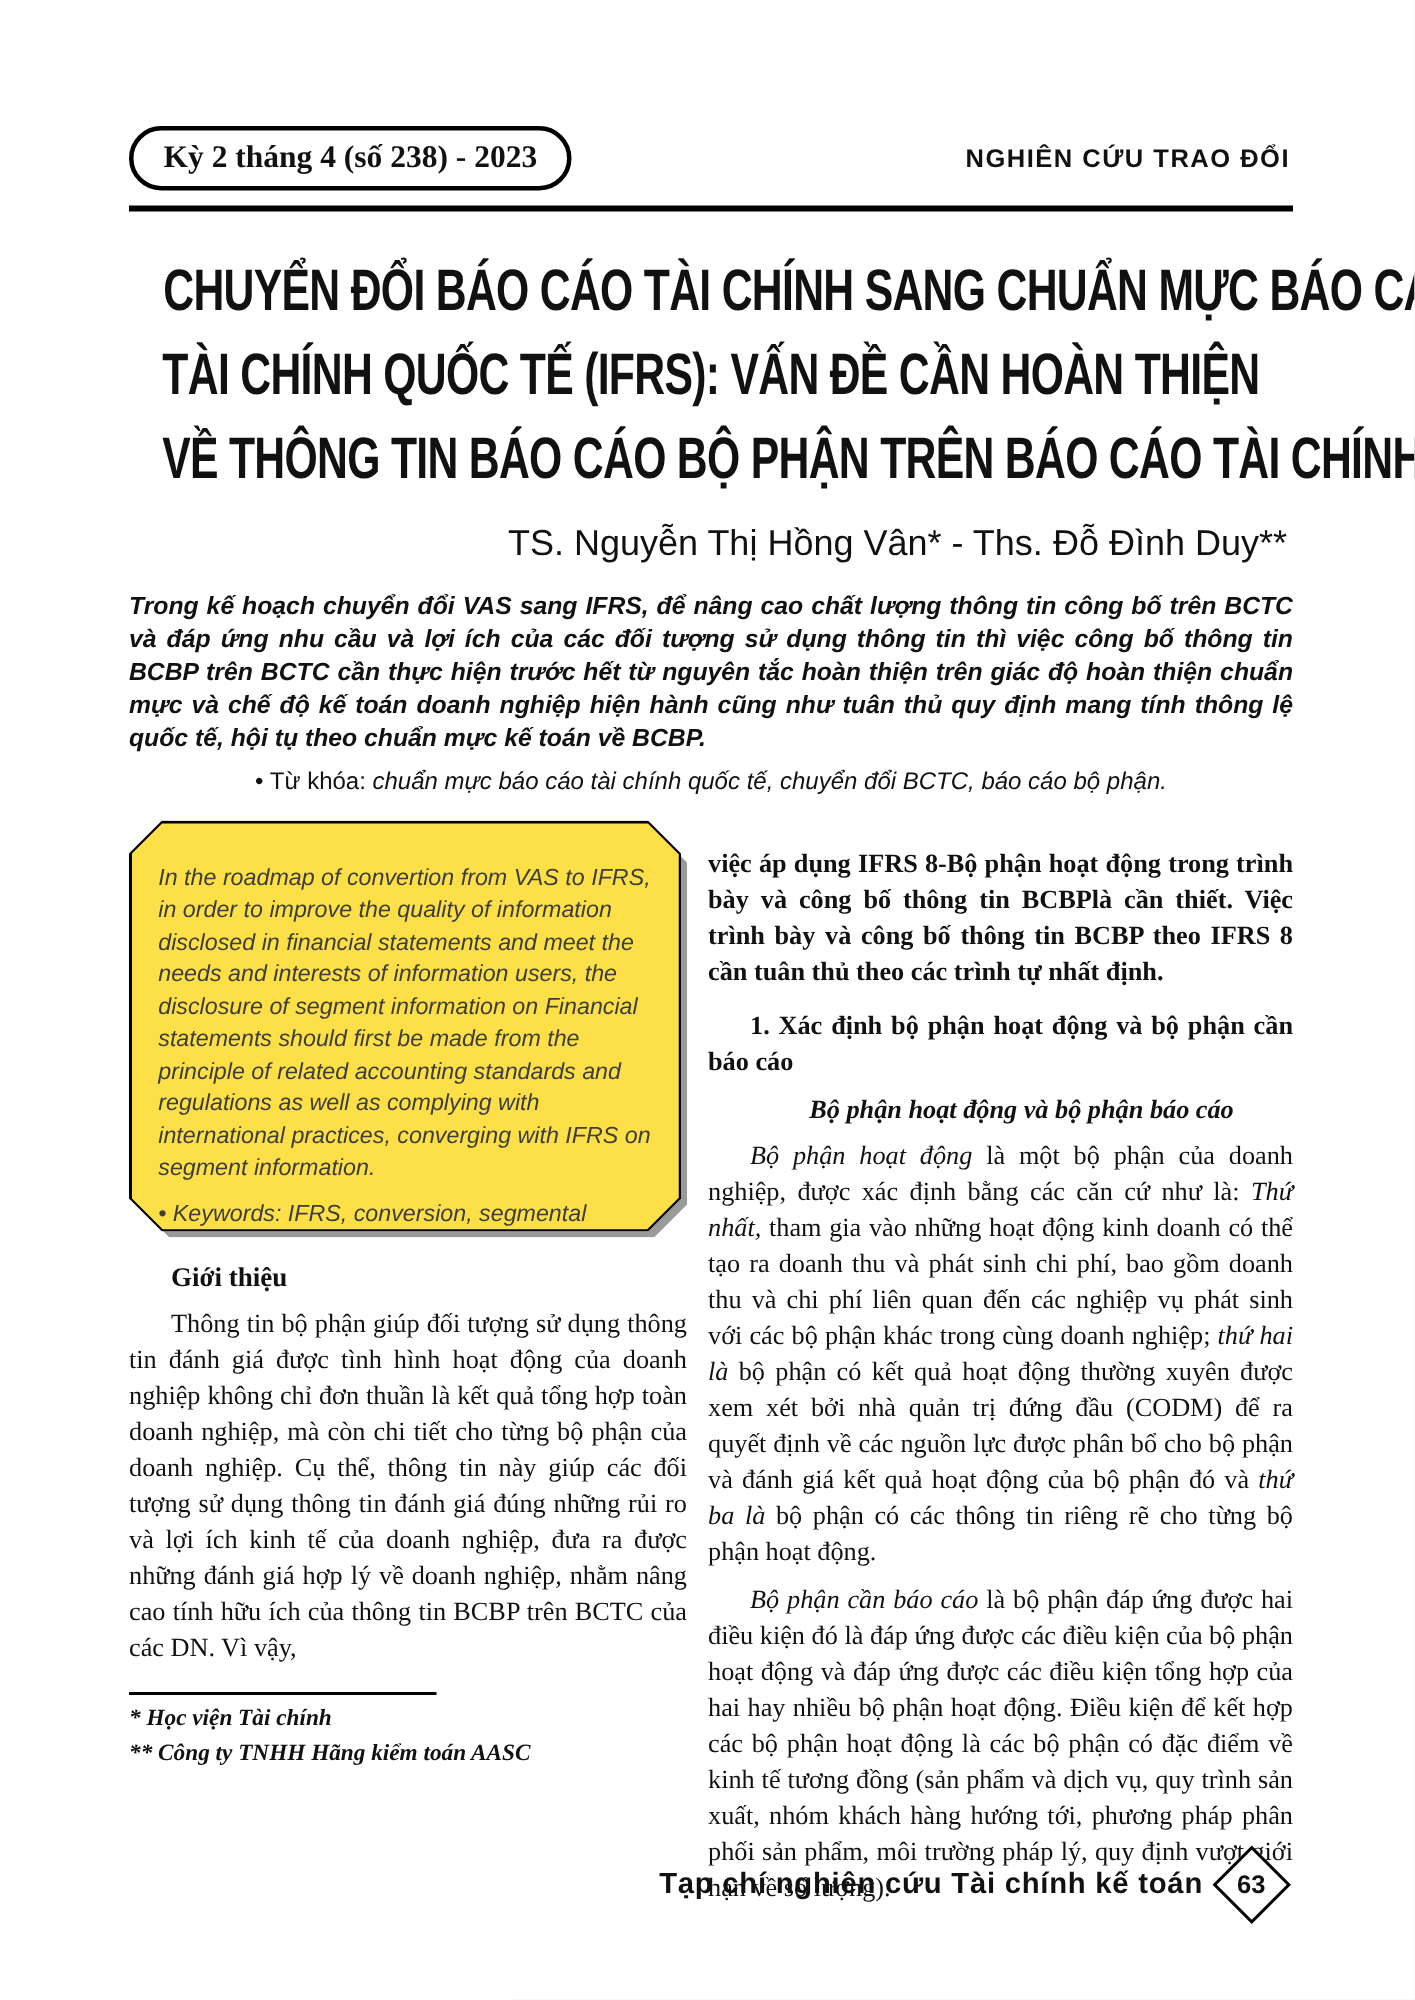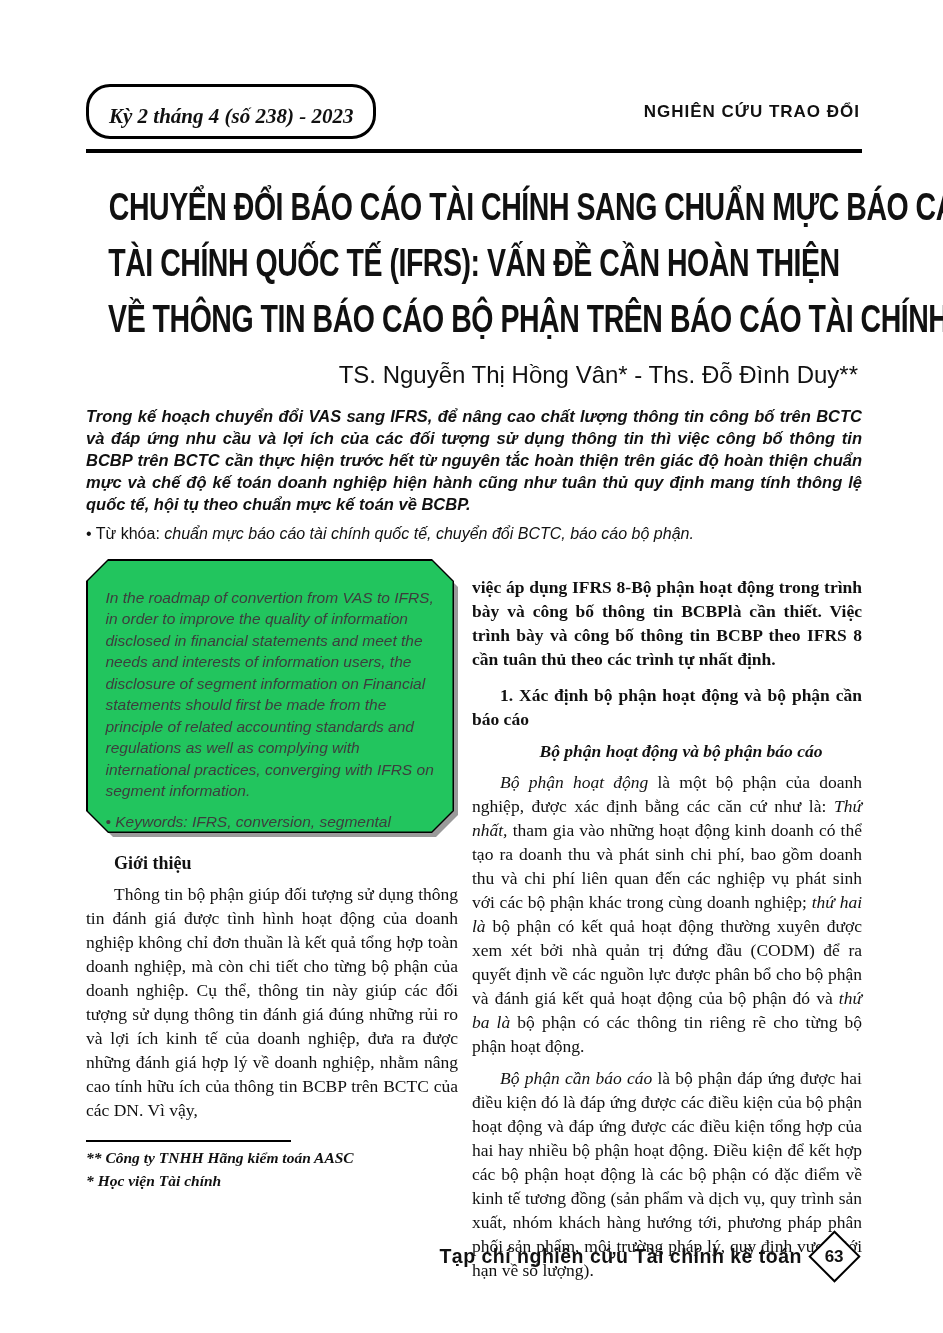--- a/index.html
+++ b/index.html
@@ -11,23 +11,23 @@
     color:#111;
     overflow:hidden;
     margin:0 auto;
   }
   .content{position:absolute;left:86px;top:84px;width:776px;}
 
   
   .hdr{display:flex;justify-content:space-between;align-items:center;}
   .issue-badge{
     border:3px solid #000;border-radius:24px;
-    padding:17px 20px 7px 20px;
+    padding:5px 20px 7px 20px;
     font-family:"Liberation Serif",serif;
-    font-weight:bold;font-style:italic;font-size:21px;
+    font-weight:bold;font-size:21px;
     white-space:nowrap;
   }
   .section-name{
     font-family:"Liberation Sans",sans-serif;
     font-weight:bold;font-size:17px;letter-spacing:1px;
     padding-right:2px;
   }
   .hdr-rule{border:0;border-top:4px solid #000;margin:10px 0 0 0;}
 
   
@@ -50,20 +50,21 @@
     margin-top:16px;
     font-family:"Liberation Sans",sans-serif;
     font-weight:bold;font-style:italic;
     font-size:16.5px;line-height:22px;
     text-align:justify;
   }
   .keywords-vn{
     margin-top:10px;
     font-family:"Liberation Sans",sans-serif;
     font-size:16px;
+    text-align:center;
   }
   .keywords-vn .kw-label{font-style:normal;}
   .keywords-vn .kw-vals{font-style:italic;}
 
   
   .cols{display:flex;margin-top:16px;gap:14px;}
   .col-left{width:372px;flex:none;}
   .col-right{flex:1;min-width:0;}
 
   
@@ -71,21 +72,21 @@
   .cutbox-shadow{
     position:absolute;left:5px;top:6px;right:-4px;bottom:-4px;
     background:#9a9a9a;
     clip-path:polygon(22px 0,calc(100% - 22px) 0,100% 22px,100% calc(100% - 22px),calc(100% - 22px) 100%,22px 100%,0 calc(100% - 22px),0 22px);
   }
   .cutbox-border{
     position:absolute;inset:0;background:#000;
     clip-path:polygon(22px 0,calc(100% - 22px) 0,100% 22px,100% calc(100% - 22px),calc(100% - 22px) 100%,22px 100%,0 calc(100% - 22px),0 22px);
   }
   .cutbox-inner{
-    position:absolute;inset:1.5px;background:#22c55e;
+    position:absolute;inset:1.5px;background:#fde047;
     clip-path:polygon(21px 0,calc(100% - 21px) 0,100% 21px,100% calc(100% - 21px),calc(100% - 21px) 100%,21px 100%,0 calc(100% - 21px),0 21px);
     padding:26px 18px 0 18px;box-sizing:border-box;
   }
   .abstract-en{
     font-family:"Liberation Sans",sans-serif;
     font-style:italic;font-size:15.5px;line-height:21.5px;
     color:#3d3d3d;
   }
   .keywords-en{
     margin-top:9px;
@@ -186,22 +187,22 @@
             <div class="abstract-en">In the roadmap of convertion from VAS to IFRS, in order to improve the quality of information disclosed in financial statements and meet the needs and interests of information users, the disclosure of segment information on Financial statements should first be made from the principle of related accounting standards and regulations as well as complying with international practices, converging with IFRS on segment information.</div>
             <div class="keywords-en">• Keywords: IFRS, conversion, segmental reporting.</div>
           </div>
         </div>
 
 
         <p class="h-intro">Giới thiệu</p>
         <p class="body-p">Thông tin bộ phận giúp đối tượng sử dụng thông tin đánh giá được tình hình hoạt động của doanh nghiệp không chỉ đơn thuần là kết quả tổng hợp toàn doanh nghiệp, mà còn chi tiết cho từng bộ phận của doanh nghiệp. Cụ thể, thông tin này giúp các đối tượng sử dụng thông tin đánh giá đúng những rủi ro và lợi ích kinh tế của doanh nghiệp, đưa ra được những đánh giá hợp lý về doanh nghiệp, nhằm nâng cao tính hữu ích của thông tin BCBP trên BCTC của các DN. Vì vậy,</p>
 
         <hr class="foot-sep">
+        <div class="footnote">* Học viện Tài chính</div>
         <div class="footnote">** Công ty TNHH Hãng kiểm toán AASC</div>
-        <div class="footnote">* Học viện Tài chính</div>
       </div>
 
       <div class="col-right">
         <p class="body-p no-indent" style="margin-top:16px;font-weight:bold;">việc áp dụng IFRS 8-Bộ phận hoạt động trong trình bày và công bố thông tin BCBPlà cần thiết. Việc trình bày và công bố thông tin BCBP theo IFRS 8 cần tuân thủ theo các trình tự nhất định.</p>
 
         <p class="h-num">1. Xác định bộ phận hoạt động và bộ phận cần báo cáo</p>
         <p class="h-itbold">Bộ phận hoạt động và bộ phận báo cáo</p>
 
         <p class="body-p"><span class="it">Bộ phận hoạt động</span><span> là một bộ phận của doanh nghiệp, được xác định bằng các căn cứ như là: </span><span class="it">Thứ nhất,</span><span> tham gia vào những hoạt động kinh doanh có thể tạo ra doanh thu và phát sinh chi phí, bao gồm doanh thu và chi phí liên quan đến các nghiệp vụ phát sinh với các bộ phận khác trong cùng doanh nghiệp; </span><span class="it">thứ hai là</span><span> bộ phận có kết quả hoạt động thường xuyên được xem xét bởi nhà quản trị đứng đầu (CODM) để ra quyết định về các nguồn lực được phân bổ cho bộ phận và đánh giá kết quả hoạt động của bộ phận đó và </span><span class="it">thứ ba là</span><span> bộ phận có các thông tin riêng rẽ cho từng bộ phận hoạt động.</span></p>
 

